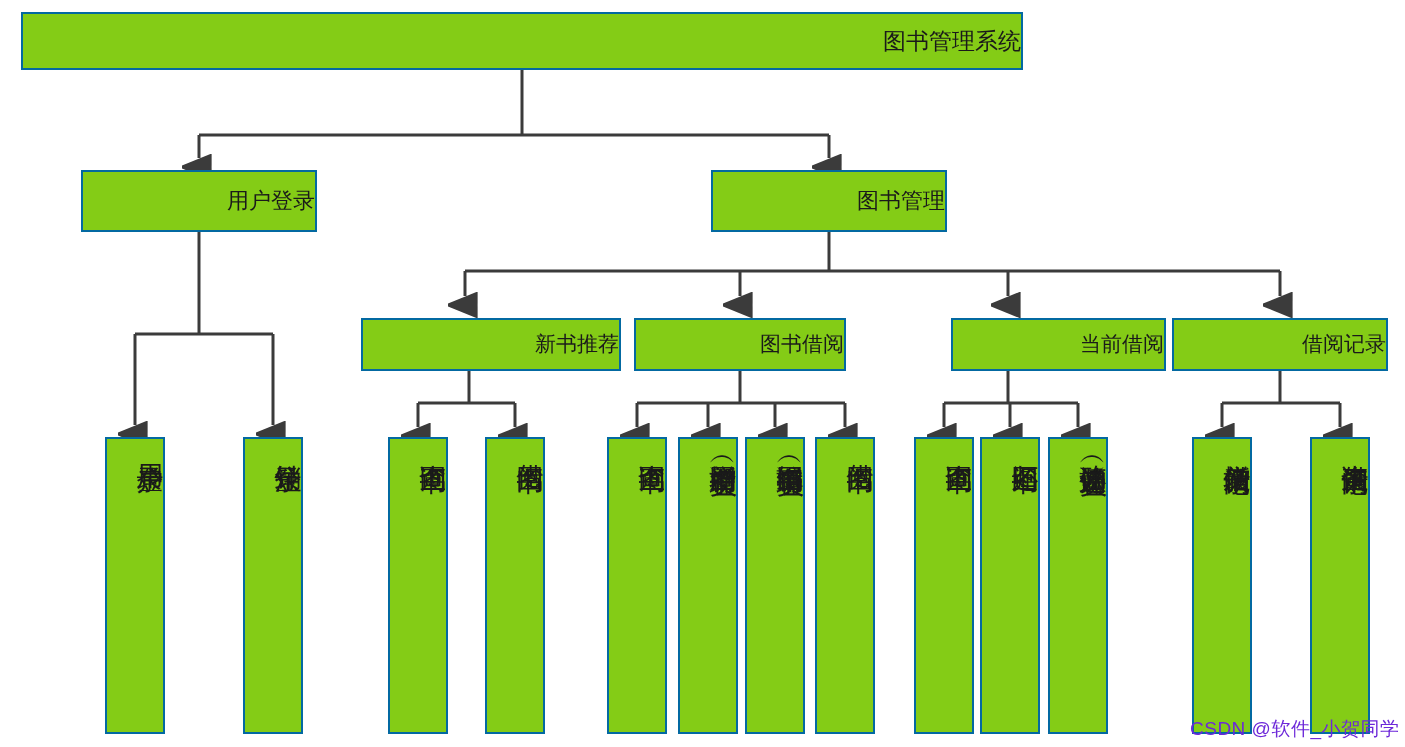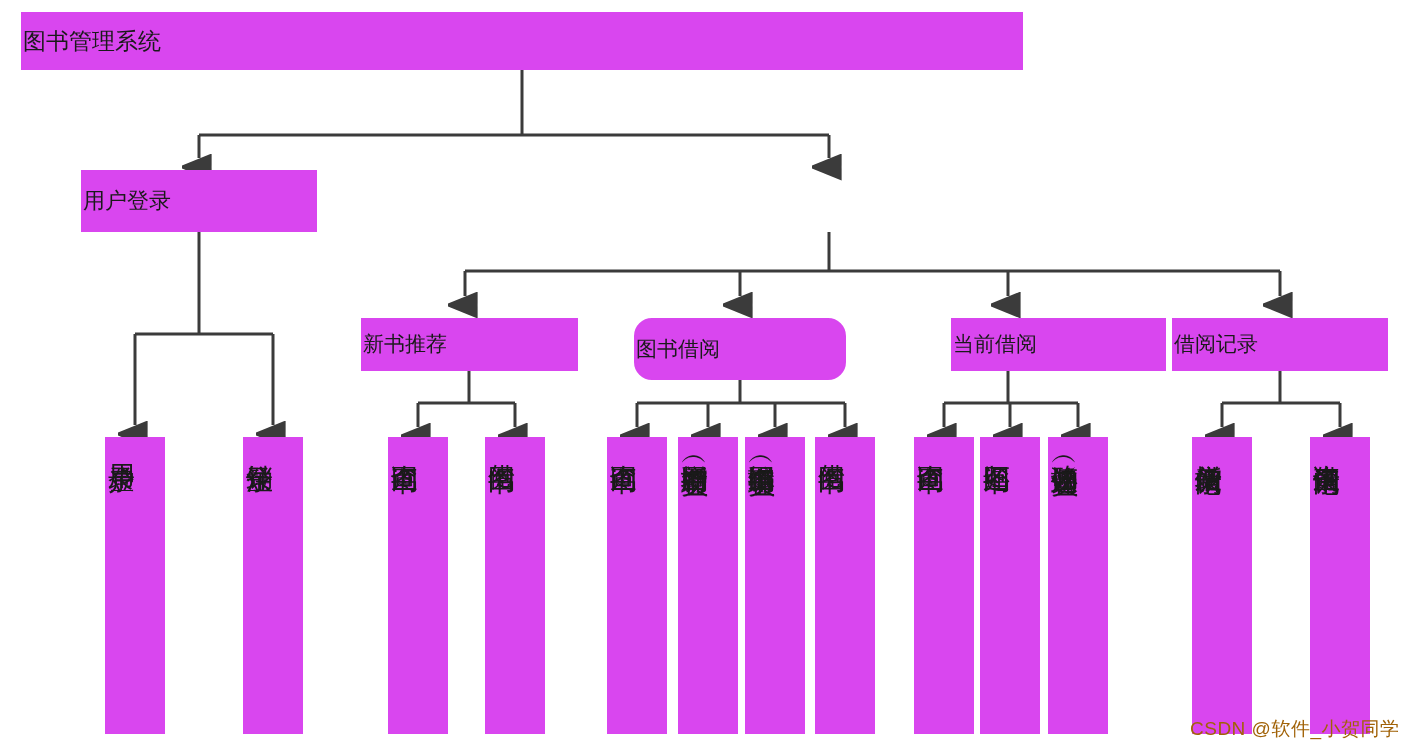--- a/index.html
+++ b/index.html
@@ -21,25 +21,25 @@
   svg.canvas {
     position: absolute;
     top: 0;
     left: 0;
     width: 1405px;
     height: 747px;
   }
   .node-box {
     position: absolute;
     box-sizing: border-box;
-    border: 2px solid #d946ef;
-    background: #d946ef;
+    border: 2px solid #0369a1;
+    background: #84cc16;
     display: flex;
     align-items: center;
-    justify-content: flex-start;
+    justify-content: flex-end;
     color: #1a1a1a;
   }
   .node-label {
     color: #1a1a1a;
     line-height: 1.08;
     text-align: center;
     white-space: pre-wrap;
   }
   .node-root .node-label { font-size: 23px; }
   .node-level2 .node-label { font-size: 22px; }
@@ -51,21 +51,21 @@
   .node-leaf .node-label {
     writing-mode: vertical-rl;
     text-orientation: upright;
     font-size: 27px;
     letter-spacing: 1px;
     line-height: 1.02;
   }
   .watermark {
     position: absolute;
     font-size: 19px;
-    color: #a16207;
+    color: #6d28d9;
     letter-spacing: 0.5px;
     white-space: nowrap;
     pointer-events: none;
   }
 </style>
 </head>
 <body>
 
 <div id="diagram-root">
 
@@ -119,25 +119,28 @@
     </g>
   </svg>
 
   <div class="node-box node-root" style="left:21px; top:12px; width:1002px; height:58px;">
     <span class="node-label">图书管理系统</span>
   </div>
 
   <div class="node-box node-level2" style="left:81px; top:170px; width:236px; height:62px;">
     <span class="node-label">用户登录</span>
   </div>
+  <div class="node-box node-level2" style="left:711px; top:170px; width:236px; height:62px;">
+    <span class="node-label">图书管理</span>
+  </div>
 
-  <div class="node-box node-level3" style="left:361px; top:318px; width:217px; height:53px;">
+  <div class="node-box node-level3" style="left:361px; top:318px; width:260px; height:53px;">
     <span class="node-label">新书推荐</span>
   </div>
-  <div class="node-box node-level3" style="left:634px; top:318px; width:212px; height:62px;border-radius:18px;">
+  <div class="node-box node-level3" style="left:634px; top:318px; width:212px; height:53px;">
     <span class="node-label">图书借阅</span>
   </div>
   <div class="node-box node-level3" style="left:903px; top:318px; width:215px; height:53px;margin-left:48px;">
     <span class="node-label">当前借阅</span>
   </div>
   <div class="node-box node-level3" style="left:1172px; top:318px; width:216px; height:53px;font-family:Liberation Serif, serif;">
     <span class="node-label">借阅记录</span>
   </div>
 
   <div class="node-box node-leaf" style="left:105px; top:437px; width:60px; height:297px;">

